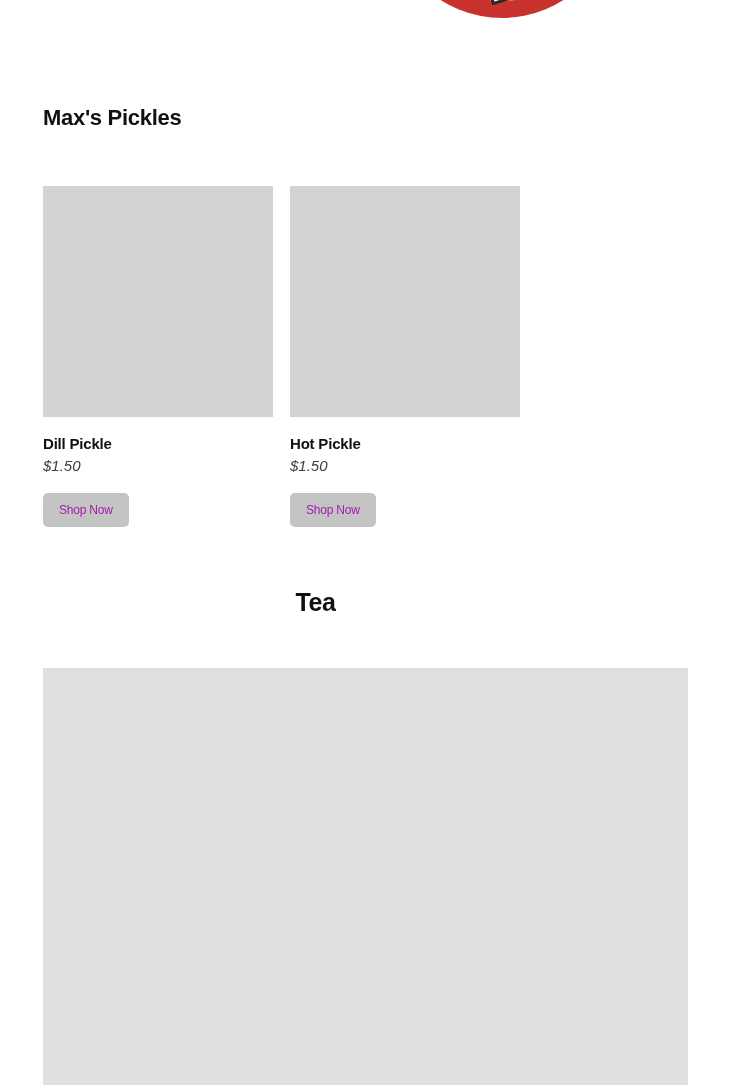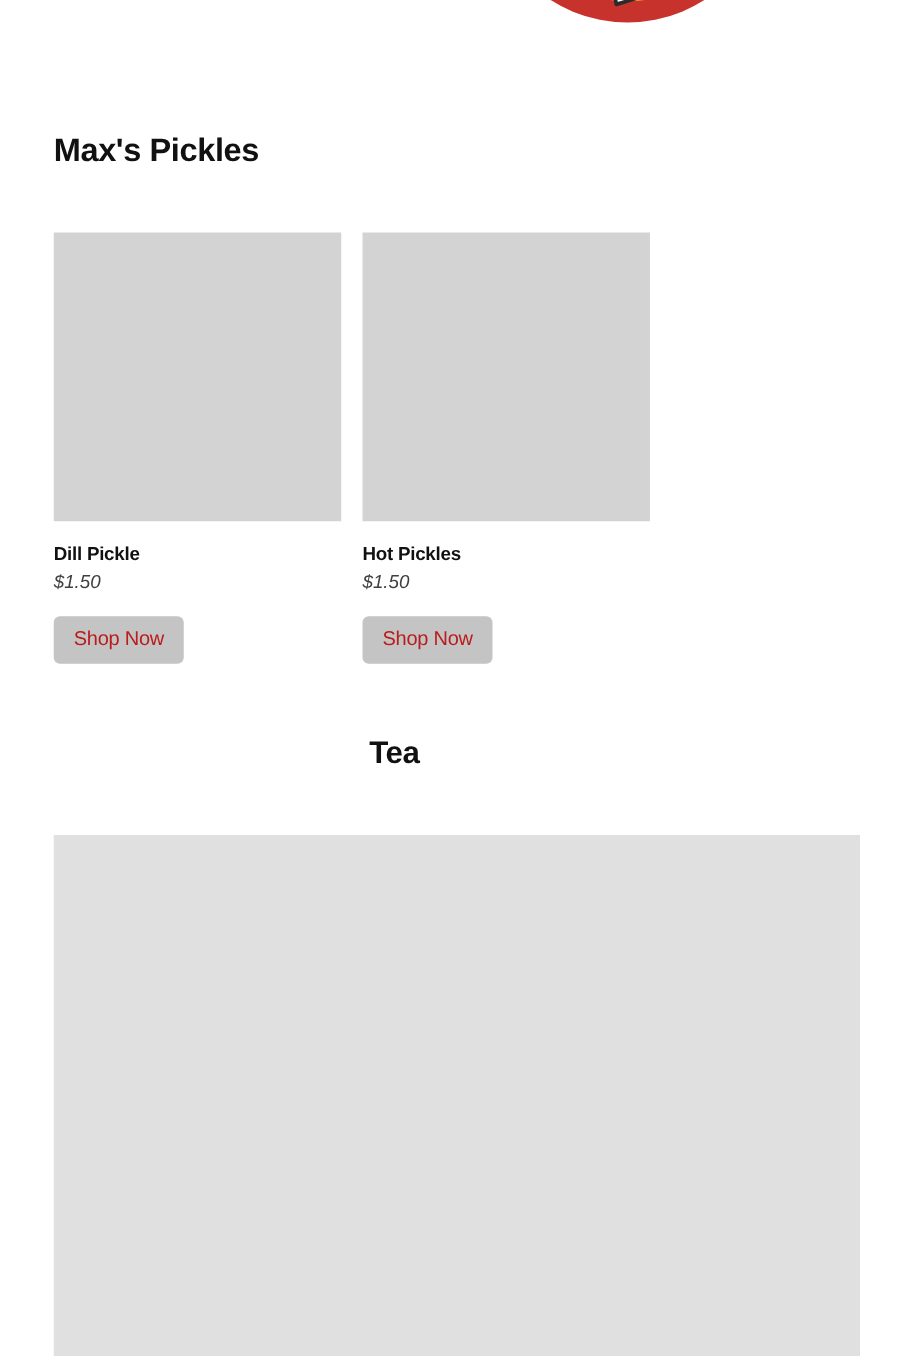--- a/index.html
+++ b/index.html
@@ -35,21 +35,21 @@
     top: -214px;
     width: 236px;
     height: 236px;
   }
 
   
   .section-title-left {
     position: absolute;
     left: 43px;
     top: 105px;
-    font-size: 26px;
+    font-size: 22px;
     font-weight: bold;
     letter-spacing: -0.3px;
     color: #111111;
   }
 
   
   .product-grid {
     position: absolute;
     left: 43px;
     top: 186px;
@@ -82,23 +82,23 @@
     color: #404040;
   }
   .shop-btn {
     margin-top: 19px;
     align-self: flex-start;
     background: #c4c4c4;
     border: none;
     border-radius: 5px;
     padding: 10px 16px;
     font-family: "Liberation Sans", sans-serif;
-    font-size: 16px;
+    font-size: 12px;
     letter-spacing: -0.2px;
-    color: #b91c1c;
+    color: #a21caf;
     cursor: pointer;
   }
 
   
   .section-title-center {
     position: absolute;
     left: 0;
     top: 588px;
     width: 631px;
     padding-right: 0px;
@@ -147,21 +147,21 @@
 
     <div class="product-card">
       <div class="product-thumb"></div>
       <div class="product-name">Dill Pickle</div>
       <div class="product-price">$1.50</div>
       <button class="shop-btn">Shop Now</button>
     </div>
 
     <div class="product-card">
       <div class="product-thumb"></div>
-      <div class="product-name">Hot Pickles</div>
+      <div class="product-name">Hot Pickle</div>
       <div class="product-price">$1.50</div>
       <button class="shop-btn">Shop Now</button>
     </div>
 
   </div>
 
   <h2 class="section-title-center">
     <span class="inner">Tea</span>
   </h2>
 

